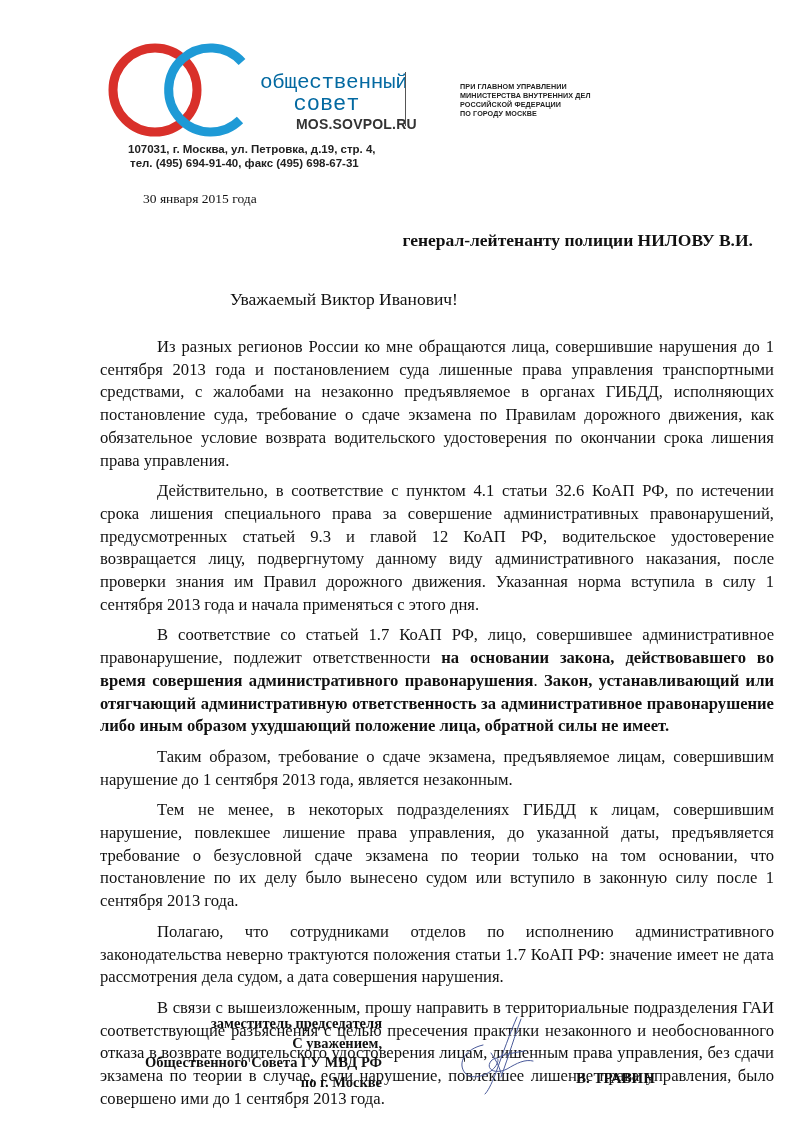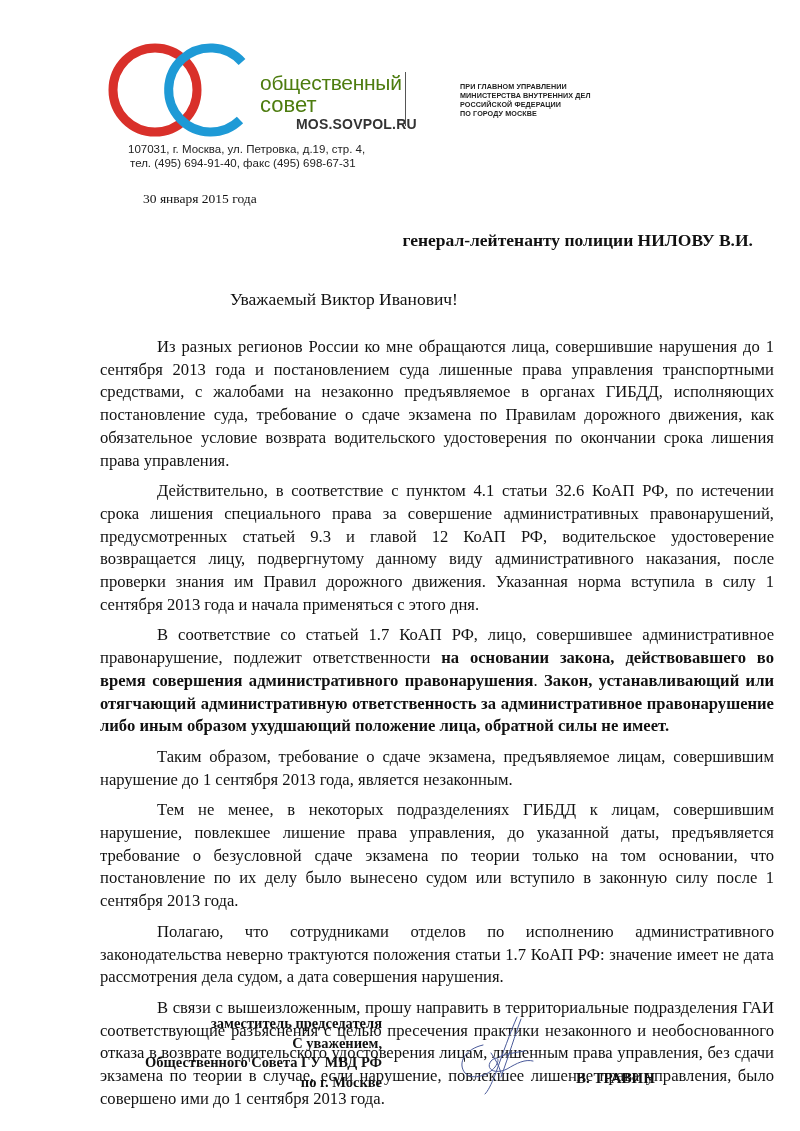--- a/index.html
+++ b/index.html
@@ -1,32 +1,32 @@
 <!DOCTYPE html>
 <html><head>
 <meta charset="utf-8">
 <style>
   html, body { margin: 0; padding: 0; background: #ffffff; }
   body { width: 800px; height: 1131px; position: relative; overflow: hidden; color: #111; }
   .page { position: absolute; left: 0; top: 0; width: 800px; height: 1131px; background: #fff; }
 
   
   .logo-svg { position: absolute; left: 108px; top: 40px; }
-  .org-name { position: absolute; left: 260px; top: 72px; width: 133px; text-align: left;
-              font-family: Liberation Sans, sans-serif; color: #4d7c0f; line-height: 22px; }
+  .org-name { position: absolute; left: 260px; top: 72px; width: 133px; text-align: center;
+              font-family: Liberation Mono, monospace; color: #0369a1; line-height: 22px; }
   .org-name .l1 { font-size: 21px; letter-spacing: -0.3px; display: block; }
   .org-name .l2 { font-size: 22px; display: block; }
   .org-site { position: absolute; left: 296px; top: 116px; font-family: "Liberation Sans", sans-serif;
               font-weight: bold; font-size: 14px; color: #333; letter-spacing: 0.2px; }
   .vdivider { position: absolute; left: 405px; top: 72px; width: 1px; height: 54px; background: #555; }
   .org-sub { position: absolute; left: 416px; top: 82px; font-family: "Liberation Sans", sans-serif;
              font-weight: bold; font-size: 7.2px; line-height: 9px; color: #222; letter-spacing: 0.1px; }
   .org-sub div { white-space: nowrap; padding-left: 44px; }
   .address { position: absolute; left: 128px; top: 142px; font-family: "Liberation Sans", sans-serif;
-             font-weight: normal; font-size: 11.5px; line-height: 14px; color: #222; }
+             font-weight: bold; font-size: 11.5px; line-height: 14px; color: #222; }
   .address .a2 { padding-left: 2px; }
 
   
   .serif { font-family: "Liberation Serif", serif; text-align: right; }
   .date { position: absolute; left: 143px; top: 191px; font-size: 13.5px; }
   .recipient { position: absolute; right: 47px; top: 229px; text-align: right; font-weight: bold;
                font-size: 17.5px; line-height: 23px; }
   .salutation { position: absolute; left: 0; width: 688px; text-align: center; top: 289px; font-size: 17.5px; }
 
   .body-text { position: absolute; left: 92px; top: 328px; width: 690px; font-size: 16.6px;

